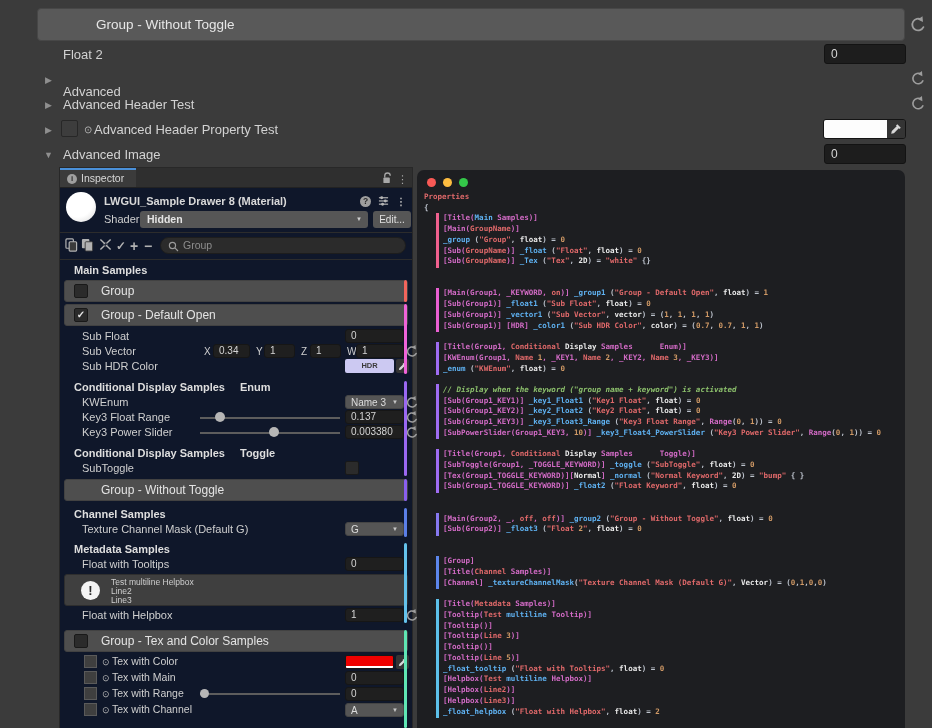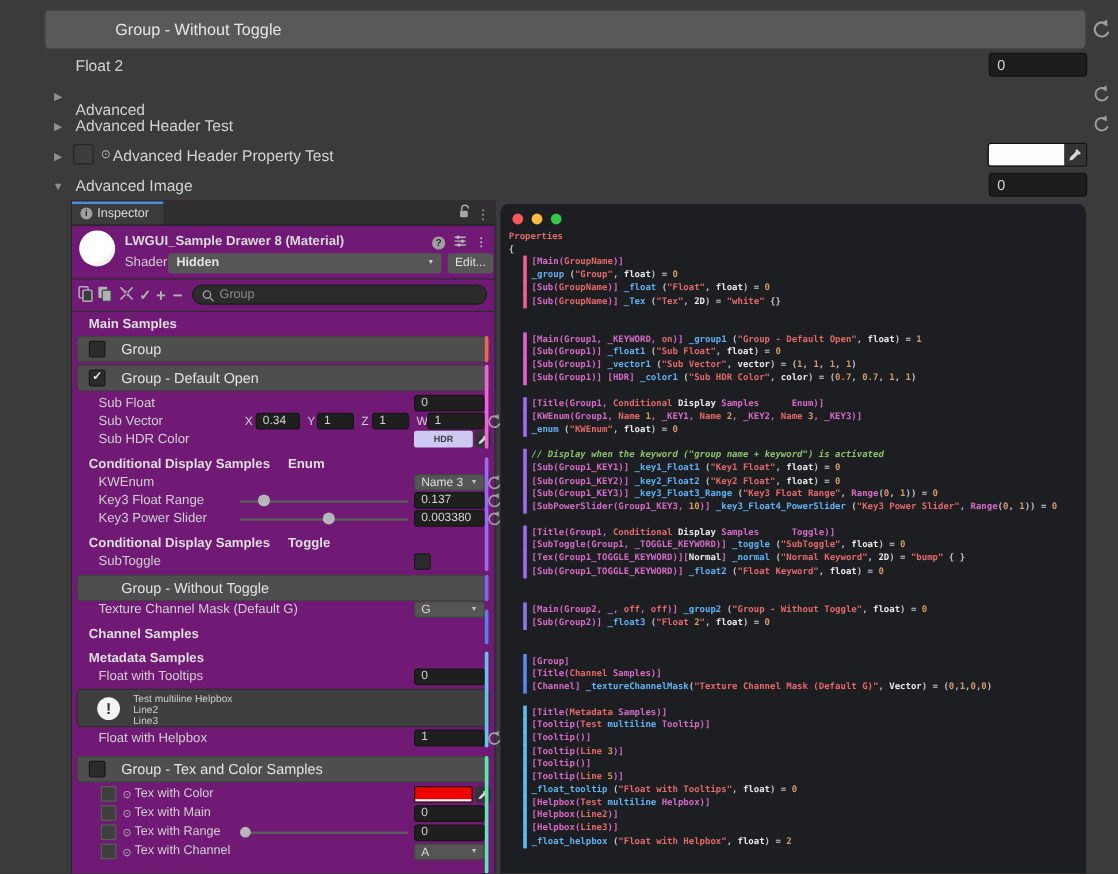--- a/index.html
+++ b/index.html
@@ -14,21 +14,21 @@
       font-size:12px;line-height:18px;padding-left:6px;box-sizing:border-box;width:82px;height:20px;}
   .fold{color:#8f8f8f;font-size:9px;line-height:20px;}
   .undo{width:18px;height:18px;display:inline-block;}
   .chk{background:#3d3d3d;border:1px solid #272727;border-radius:2px;box-sizing:border-box;}
   .picker-ic{color:#b3b3b3;font-size:10px;line-height:20px;}
   .colorfield{left:823px;top:119px;width:83px;height:20px;border:1px solid #141414;border-radius:3px;
       overflow:hidden;display:flex;box-sizing:border-box;}
   .colorfield .cwhite{width:63px;background:#fdfdfd;}
   .colorfield .cdrop{flex:1;background:#343434;display:flex;align-items:center;justify-content:center;}
   
-  #inspector{left:60px;top:168px;width:352px;height:560px;background:#701a75;
+  #inspector{left:60px;top:168px;width:352px;height:560px;background:#0f172a;
       box-shadow:0 0 0 1px #282828;}
   .tabstrip{position:absolute;left:0;top:0;right:0;height:19px;background:#2f2f2f;border-bottom:1px solid #222;}
   .tab{position:absolute;left:0;top:0;width:76px;height:19px;background:#3b3b3b;border-top:2px solid #4a90d9;
       box-sizing:border-box;color:#d8d8d8;font-size:10.5px;line-height:16px;}
   .tab .info-ic{display:inline-block;width:10px;height:10px;border-radius:50%;background:#9f9f9f;color:#2e2e2e;
       font-size:8px;font-weight:bold;text-align:center;line-height:10px;margin:0 4px 0 7px;vertical-align:middle;}
   .tab-right{position:absolute;right:4px;top:2px;color:#a8a8a8;}
   .mat-sphere{position:absolute;left:6px;top:24px;width:30px;height:30px;border-radius:50%;
       background:radial-gradient(circle at 38% 32%,#ffffff 55%,#d9d9d9);}
   .mat-title{position:absolute;left:44px;top:27px;color:#d9d9d9;font-size:11px;font-weight:bold;}
@@ -309,31 +309,31 @@
         <span class="sec-label">Conditional Display Samples</span>
         <span class="sec-label sec-label2">Toggle</span>
       </div>
       <div class="row r-toggle" style="margin-top: 0px;">
         <span class="lbl">SubToggle</span>
         <span class="cb" style="position: absolute; left: 285px; top: 0px;"></span>
       </div>
       <div class="row r-gh" style="margin-top: 3px;">
         <span class="gh-label">Group - Without Toggle</span>
       </div>
+      <div class="row r-section" style="margin-top: 7px;">
+        <span class="sec-label">Channel Samples</span>
+      </div>
       <div class="row r-enum" style="margin-top: 0px;">
         <span class="lbl">Texture Channel Mask (Default G)</span>
         <div class="ctrl">
           <div class="dropdown">
             <span>G</span>
             <span class="car">▼</span>
           </div>
         </div>
-      </div>
-      <div class="row r-section" style="margin-top: 7px;">
-        <span class="sec-label">Channel Samples</span>
       </div>
       <div class="row r-section" style="margin-top: 6px;">
         <span class="sec-label">Metadata Samples</span>
       </div>
       <div class="row r-field" style="margin-top: 0px;">
         <span class="lbl">Float with Tooltips</span>
         <div class="ctrl">
           <div class="vfield">0</div>
         </div>
       </div>
@@ -417,20 +417,21 @@
 
 <div class="abs" id="code">
   <div class="dots">
     <span class="dot" style="background: rgb(248, 89, 85);"></span>
     <span class="dot" style="background: rgb(253, 188, 64);"></span>
     <span class="dot" style="background: rgb(52, 199, 73);"></span>
   </div>
   <div id="codebody">
       <div class="cl noind"><span class="tk-s" style="color: rgb(224, 105, 106);">Properties</span></div>
       <div class="cl noind"><span class="tk-p" style="color: rgb(188, 194, 204);">{</span></div>
+      <div class="cl"><span class="bar" style="background: rgb(240, 96, 142);"></span><span class="tk-a" style="color: rgb(211, 107, 198);">[Title(</span><span class="tk-n" style="color: rgb(95, 178, 242);">Main</span><span class="tk-p" style="color: rgb(188, 194, 204);"> </span><span class="tk-a" style="color: rgb(211, 107, 198);">Samples)]</span></div>
       <div class="cl"><span class="bar" style="background: rgb(240, 96, 142);"></span><span class="tk-a" style="color: rgb(211, 107, 198);">[Main(</span><span class="tk-s" style="color: rgb(224, 105, 106);">GroupName</span><span class="tk-a" style="color: rgb(211, 107, 198);">)]</span></div>
       <div class="cl"><span class="bar" style="background: rgb(240, 96, 142);"></span><span class="tk-n" style="color: rgb(95, 178, 242);">_group</span><span class="tk-p" style="color: rgb(188, 194, 204);"> (</span><span class="tk-s" style="color: rgb(224, 105, 106);">"Group"</span><span class="tk-p" style="color: rgb(188, 194, 204);">, </span><span class="tk-k" style="color: rgb(233, 233, 233);">float</span><span class="tk-p" style="color: rgb(188, 194, 204);">) = </span><span class="tk-d" style="color: rgb(209, 154, 102);">0</span></div>
       <div class="cl"><span class="bar" style="background: rgb(240, 96, 142);"></span><span class="tk-a" style="color: rgb(211, 107, 198);">[Sub(</span><span class="tk-s" style="color: rgb(224, 105, 106);">GroupName</span><span class="tk-a" style="color: rgb(211, 107, 198);">)]</span><span class="tk-p" style="color: rgb(188, 194, 204);"> </span><span class="tk-n" style="color: rgb(95, 178, 242);">_float</span><span class="tk-p" style="color: rgb(188, 194, 204);"> (</span><span class="tk-s" style="color: rgb(224, 105, 106);">"Float"</span><span class="tk-p" style="color: rgb(188, 194, 204);">, </span><span class="tk-k" style="color: rgb(233, 233, 233);">float</span><span class="tk-p" style="color: rgb(188, 194, 204);">) = </span><span class="tk-d" style="color: rgb(209, 154, 102);">0</span></div>
       <div class="cl"><span class="bar" style="background: rgb(240, 96, 142);"></span><span class="tk-a" style="color: rgb(211, 107, 198);">[Sub(</span><span class="tk-s" style="color: rgb(224, 105, 106);">GroupName</span><span class="tk-a" style="color: rgb(211, 107, 198);">)]</span><span class="tk-p" style="color: rgb(188, 194, 204);"> </span><span class="tk-n" style="color: rgb(95, 178, 242);">_Tex</span><span class="tk-p" style="color: rgb(188, 194, 204);"> (</span><span class="tk-s" style="color: rgb(224, 105, 106);">"Tex"</span><span class="tk-p" style="color: rgb(188, 194, 204);">, </span><span class="tk-k" style="color: rgb(233, 233, 233);">2D</span><span class="tk-p" style="color: rgb(188, 194, 204);">) = </span><span class="tk-s" style="color: rgb(224, 105, 106);">"white"</span><span class="tk-p" style="color: rgb(188, 194, 204);"> {}</span></div>
       <div class="cl"></div>
       <div class="cl"></div>
       <div class="cl"><span class="bar" style="background: rgb(234, 95, 210);"></span><span class="tk-a" style="color: rgb(211, 107, 198);">[Main(Group1, _KEYWORD, </span><span class="tk-s" style="color: rgb(224, 105, 106);">on</span><span class="tk-a" style="color: rgb(211, 107, 198);">)]</span><span class="tk-p" style="color: rgb(188, 194, 204);"> </span><span class="tk-n" style="color: rgb(95, 178, 242);">_group1</span><span class="tk-p" style="color: rgb(188, 194, 204);"> (</span><span class="tk-s" style="color: rgb(224, 105, 106);">"Group - Default Open"</span><span class="tk-p" style="color: rgb(188, 194, 204);">, </span><span class="tk-k" style="color: rgb(233, 233, 233);">float</span><span class="tk-p" style="color: rgb(188, 194, 204);">) = </span><span class="tk-d" style="color: rgb(209, 154, 102);">1</span></div>
       <div class="cl"><span class="bar" style="background: rgb(234, 95, 210);"></span><span class="tk-a" style="color: rgb(211, 107, 198);">[Sub(Group1)]</span><span class="tk-p" style="color: rgb(188, 194, 204);"> </span><span class="tk-n" style="color: rgb(95, 178, 242);">_float1</span><span class="tk-p" style="color: rgb(188, 194, 204);"> (</span><span class="tk-s" style="color: rgb(224, 105, 106);">"Sub Float"</span><span class="tk-p" style="color: rgb(188, 194, 204);">, </span><span class="tk-k" style="color: rgb(233, 233, 233);">float</span><span class="tk-p" style="color: rgb(188, 194, 204);">) = </span><span class="tk-d" style="color: rgb(209, 154, 102);">0</span></div>
       <div class="cl"><span class="bar" style="background: rgb(234, 95, 210);"></span><span class="tk-a" style="color: rgb(211, 107, 198);">[Sub(Group1)]</span><span class="tk-p" style="color: rgb(188, 194, 204);"> </span><span class="tk-n" style="color: rgb(95, 178, 242);">_vector1</span><span class="tk-p" style="color: rgb(188, 194, 204);"> (</span><span class="tk-s" style="color: rgb(224, 105, 106);">"Sub Vector"</span><span class="tk-p" style="color: rgb(188, 194, 204);">, </span><span class="tk-k" style="color: rgb(233, 233, 233);">vector</span><span class="tk-p" style="color: rgb(188, 194, 204);">) = (</span><span class="tk-d" style="color: rgb(209, 154, 102);">1</span><span class="tk-p" style="color: rgb(188, 194, 204);">, </span><span class="tk-d" style="color: rgb(209, 154, 102);">1</span><span class="tk-p" style="color: rgb(188, 194, 204);">, </span><span class="tk-d" style="color: rgb(209, 154, 102);">1</span><span class="tk-p" style="color: rgb(188, 194, 204);">, </span><span class="tk-d" style="color: rgb(209, 154, 102);">1</span><span class="tk-p" style="color: rgb(188, 194, 204);">)</span></div>
       <div class="cl"><span class="bar" style="background: rgb(234, 95, 210);"></span><span class="tk-a" style="color: rgb(211, 107, 198);">[Sub(Group1)]</span><span class="tk-p" style="color: rgb(188, 194, 204);"> </span><span class="tk-a" style="color: rgb(211, 107, 198);">[HDR]</span><span class="tk-p" style="color: rgb(188, 194, 204);"> </span><span class="tk-n" style="color: rgb(95, 178, 242);">_color1</span><span class="tk-p" style="color: rgb(188, 194, 204);"> (</span><span class="tk-s" style="color: rgb(224, 105, 106);">"Sub HDR Color"</span><span class="tk-p" style="color: rgb(188, 194, 204);">, </span><span class="tk-k" style="color: rgb(233, 233, 233);">color</span><span class="tk-p" style="color: rgb(188, 194, 204);">) = (</span><span class="tk-d" style="color: rgb(209, 154, 102);">0.7</span><span class="tk-p" style="color: rgb(188, 194, 204);">, </span><span class="tk-d" style="color: rgb(209, 154, 102);">0.7</span><span class="tk-p" style="color: rgb(188, 194, 204);">, </span><span class="tk-d" style="color: rgb(209, 154, 102);">1</span><span class="tk-p" style="color: rgb(188, 194, 204);">, </span><span class="tk-d" style="color: rgb(209, 154, 102);">1</span><span class="tk-p" style="color: rgb(188, 194, 204);">)</span></div>

